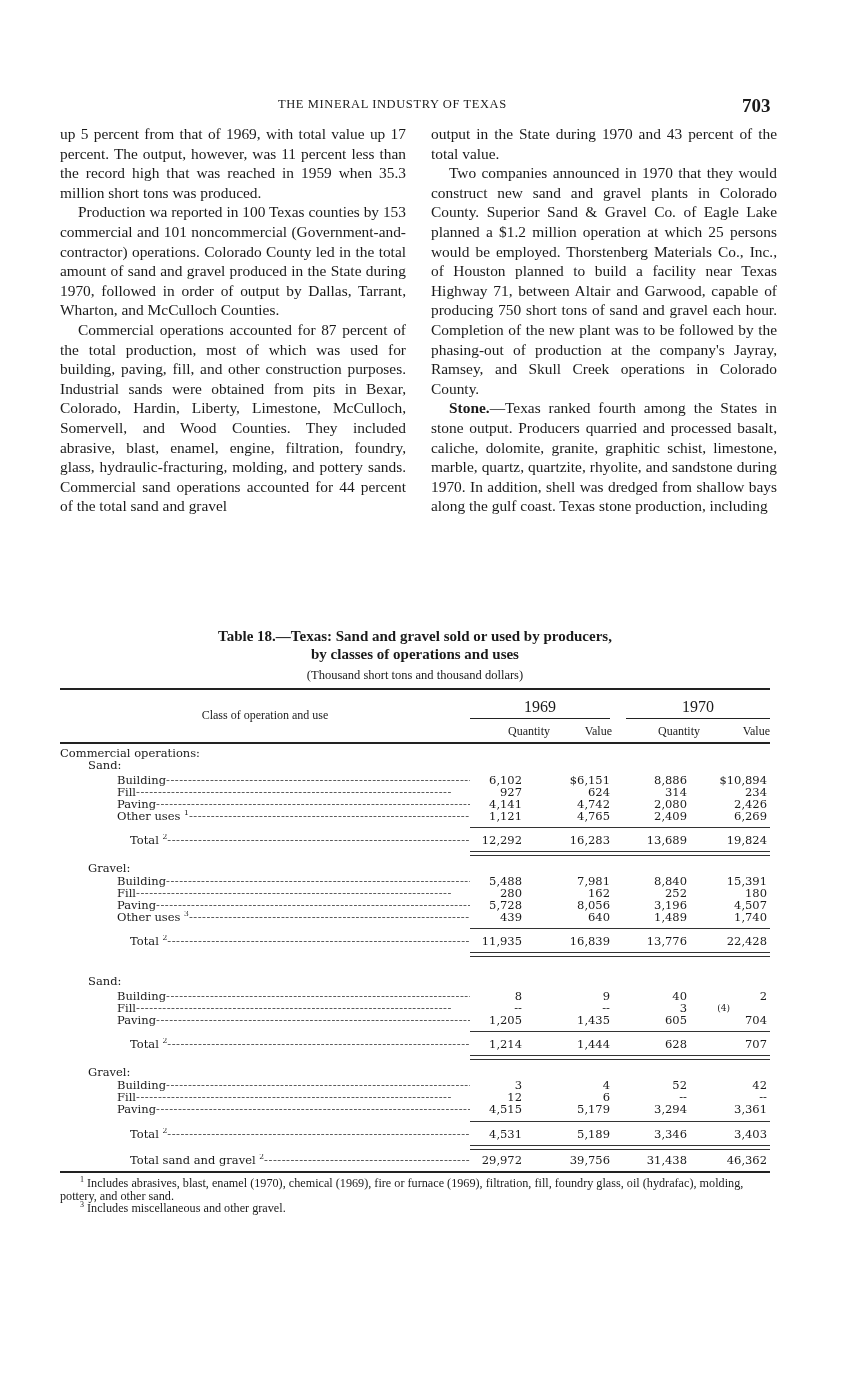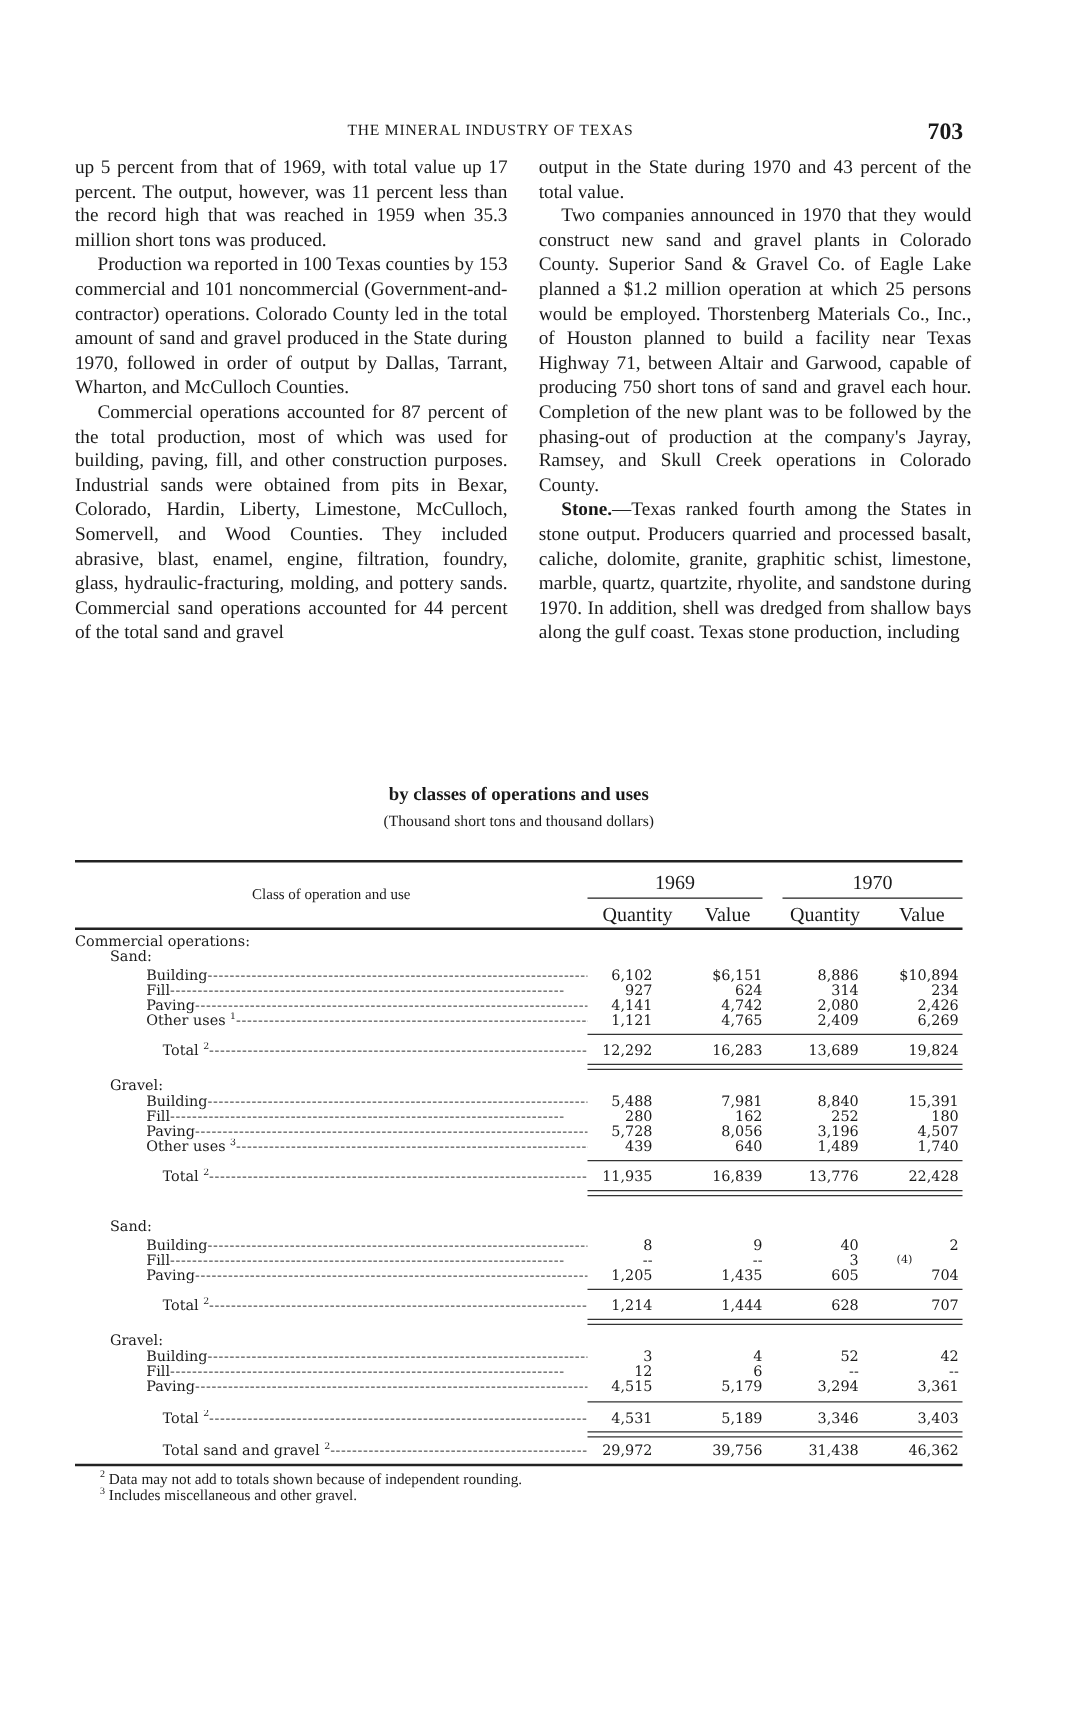--- a/index.html
+++ b/index.html
@@ -36,21 +36,21 @@
 
   .stat-table {
     position: absolute; top: 688px; left: 60px; width: 710px;
     font-family: "DejaVu Serif", serif; font-size: 11.5px;
   }
   .rule-heavy { border-top: 2px solid #222; }
   .hdr { position: relative; height: 52px; }
   .hdr .stub { position: absolute; left: 0; width: 410px; top: 18px; text-align: center; font-size: 12px; font-family: "Liberation Serif", serif; }
   .hdr .yr { position: absolute; top: 8px; font-size: 16px; text-align: center; font-family: "Liberation Serif", serif; }
   .hdr .yr-line { position: absolute; top: 28px; border-top: 1px solid #222; }
-  .hdr .sub { position: absolute; top: 34px; font-size: 16px; text-align: center; font-family: "Liberation Serif", serif; }
+  .hdr .sub { position: absolute; top: 34px; font-size: 12px; text-align: right; font-family: "Liberation Serif", serif; }
   .rows { position: relative; }
   .row { position: relative; height: 12.5px; line-height: 12.5px; }
   .row .label { position: absolute; left: 0; white-space: nowrap; overflow: hidden; }
   .row .leader { color: #444; letter-spacing: 0.5px; }
   .row .num { position: absolute; text-align: right; width: 70px; }
   .n1 { left: 392px; } .n2 { left: 480px; } .n3 { left: 557px; } .n4 { left: 637px; }
   .sup { font-size: 7.5px; vertical-align: super; line-height: 0; }
   .rule-line { position: absolute; left: 410px; width: 300px; border-top: 1px solid #333; }
   .rule-dbl { position: absolute; left: 410px; width: 300px; height: 3px; border-top: 1px solid #333; border-bottom: 1px solid #333; }
   .rule-full { position: absolute; left: 0; width: 710px; border-top: 2px solid #222; }
@@ -78,20 +78,21 @@
   <p class="indent">Commercial operations accounted for 87 percent of the total production, most of which was used for building, paving, fill, and other construction purposes. Industrial sands were obtained from pits in Bexar, Colorado, Hardin, Liberty, Limestone, McCulloch, Somervell, and Wood Counties. They included abrasive, blast, enamel, engine, filtration, foundry, glass, hydraulic-fracturing, molding, and pottery sands. Commercial sand operations accounted for 44 percent of the total sand and gravel</p>
 </div>
 
 <div class="col col-right">
   <p class="noindent">output in the State during 1970 and 43 percent of the total value.</p>
   <p class="indent">Two companies announced in 1970 that they would construct new sand and gravel plants in Colorado County. Superior Sand &amp; Gravel Co. of Eagle Lake planned a $1.2 million operation at which 25 persons would be employed. Thorstenberg Materials Co., Inc., of Houston planned to build a facility near Texas Highway 71, between Altair and Garwood, capable of producing 750 short tons of sand and gravel each hour. Completion of the new plant was to be followed by the phasing-out of production at the company's Jayray, Ramsey, and Skull Creek operations in Colorado County.</p>
   <p class="indent"><span class="runin">Stone.</span><span>—Texas ranked fourth among the States in stone output. Producers quarried and processed basalt, caliche, dolomite, granite, graphitic schist, limestone, marble, quartz, quartzite, rhyolite, and sandstone during 1970. In addition, shell was dredged from shallow bays along the gulf coast. Texas stone production, including</span></p>
 </div>
 
 <div class="table-caption">
+  <div class="table-title">Table 18.—Texas:  Sand and gravel sold or used by producers,</div>
   <div class="table-title">by classes of operations and uses</div>
   <div class="table-subtitle">(Thousand short tons and thousand dollars)</div>
 </div>
 
 <div class="stat-table">
   <div class="rule-heavy"></div>
   <div class="hdr">
     <div class="stub">Class of operation and use</div>
     <div class="yr" style="left:410px;width:140px;">1969</div>
     <div class="yr-line" style="left:410px;width:140px;"></div>
@@ -264,15 +265,15 @@
       <span class="num n1">29,972</span>
         <span class="num n2">39,756</span>
         <span class="num n3">31,438</span>
         <span class="num n4">46,362</span>
     </div>
     <div class="rule-full" style="top:427px;"></div>
   </div>
 </div>
 
 <div class="footnotes">
-  <p class="fn"><span class="fnsup">2</span> <span>Data may not add to totals shown because of independent rounding.</span></p>
+  <p class="fn0"><span class="fnsup">1</span> <span>Includes abrasives, blast, enamel (1970), chemical (1969), fire or furnace (1969), filtration, fill, foundry glass, oil (hydrafac), molding, pottery, and other sand.</span></p>
   <p class="fn"><span class="fnsup">3</span> <span>Includes miscellaneous and other gravel.</span></p>
 </div>
 
 </body></html>

